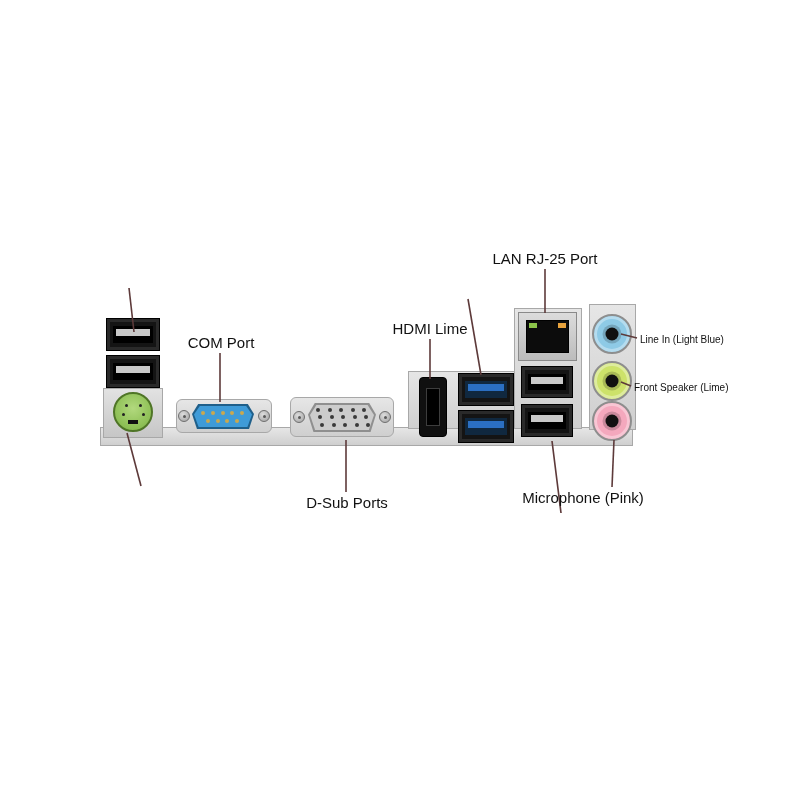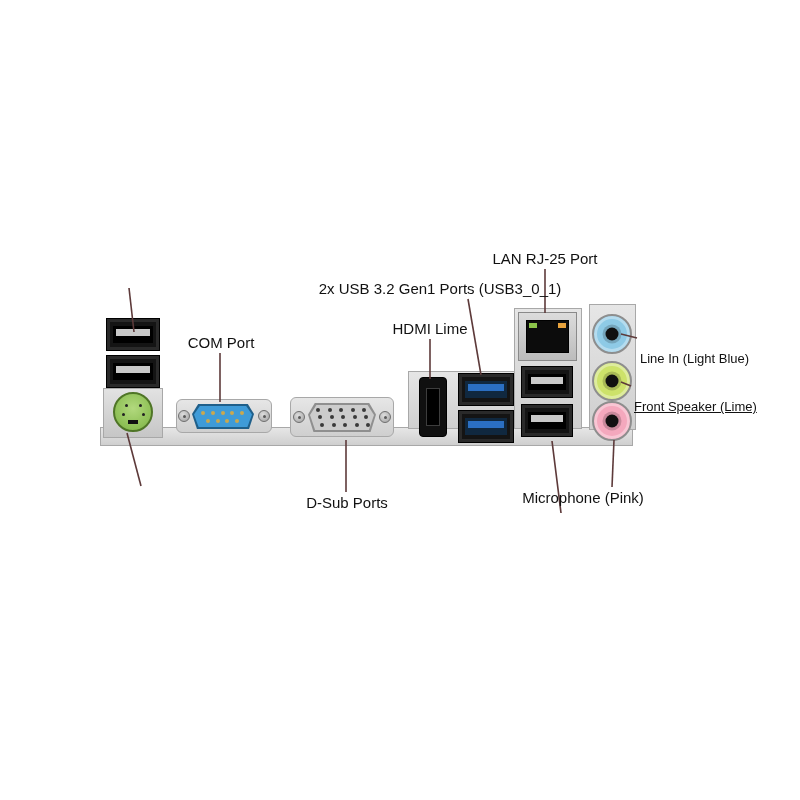--- a/index.html
+++ b/index.html
@@ -10,21 +10,21 @@
   .plate{
     position:absolute;
     background:linear-gradient(180deg,#e6e6e6,#cfcfcf);
     border:1px solid var(--shield_border,#adadad);
     box-sizing:border-box;
   }
   .label{
     position:absolute;font-size:15px;color:var(--text,#111);
     white-space:nowrap;line-height:18px;
   }
-  .label.small{font-size:13px;margin-top:19px;}
+  .label.small{font-size:10px;}
   .center{transform:translateX(-50%);}
   
   .usbport{
     position:absolute;background:var(--port_black,#141414);
     border:1px solid #000;box-sizing:border-box;
     box-shadow:inset 0 0 0 3px #2a2a2a;
   }
   .usbport .inner{position:absolute;left:6px;right:6px;top:7px;bottom:7px;background:#000;}
   .usbport .tongue{position:absolute;left:9px;right:9px;height:7px;top:10px;background:var(--usb_tongue_gray,#c9c9c9);}
   .usbport.usb3 .inner{background:#10283f;}
@@ -188,19 +188,18 @@
       <line x1="637" y1="338" x2="621" y2="334"></line>
       <line x1="631" y1="386" x2="621" y2="382"></line>
       <line x1="612" y1="487" x2="614" y2="440"></line>
       <line x1="561" y1="513" x2="552" y2="441"></line>
     </g>
   </svg>
 
   <div class="label center" style="left:221px;top:334px;">COM Port</div>
   <div class="label center" style="left:347px;top:494px;">D-Sub Ports</div>
   <div class="label center" style="left:430px;top:320px;">HDMI Lime</div>
-  <div class="label center" style="left:440px;top:280px;">2x USB 3.2 Gen1 Ports (USB3_0_1)</div>
   <div class="label center" style="left:545px;top:250px;">LAN RJ-25 Port</div>
   <div class="label small" style="left:640px;top:331px;">Line In (Light Blue)</div>
-  <div class="label small" style="left:634px;top:379px;text-decoration:underline;">Front Speaker (Lime)</div>
+  <div class="label small" style="left:634px;top:379px;">Front Speaker (Lime)</div>
   <div class="label center" style="left:583px;top:489px;">Microphone (Pink)</div>
 
 </div>
 
 </body></html>

